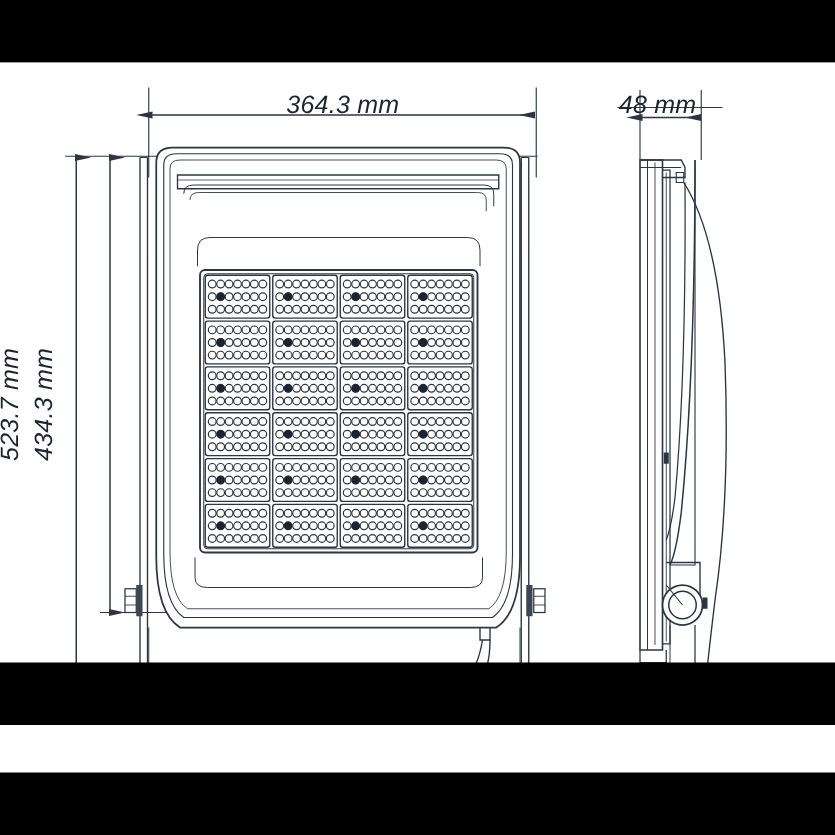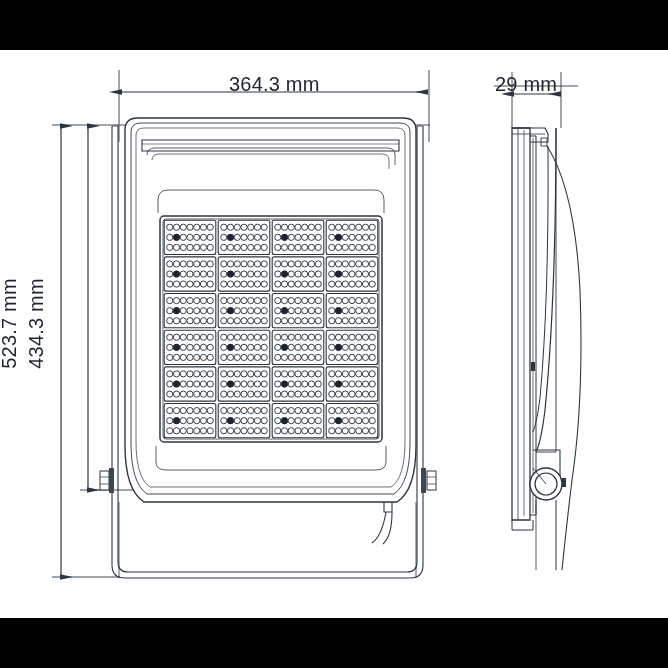--- a/index.html
+++ b/index.html
@@ -1,18 +1,18 @@
 <!DOCTYPE html>
 <html><head>
 <meta charset="utf-8">
 <style>
   html,body{margin:0;padding:0;background:#000;}
   body{width:668px;height:668px;overflow:hidden;
        font-family:"Liberation Sans","DejaVu Sans",sans-serif;}
-  #stage{position:relative;width:668px;height:668px;background:#737373;}
+  #stage{position:relative;width:668px;height:580px;background:#737373;font-style:italic;}
   #letterbox-top,#letterbox-bottom{position:absolute;left:0;width:668px;background:#000;}
   #letterbox-top{top:0;height:50px;}
   #letterbox-bottom{bottom:0;height:50px;}
   #canvas{position:absolute;left:0;top:50px;width:668px;height:568px;background:#fff;}
   #drawing{position:absolute;left:0;top:0;width:668px;height:568px;}
   .dimtext{position:absolute;color:#1b2430;font-size:20px;font-weight:400;
            letter-spacing:.2px;white-space:nowrap;}
   #dim-width-label{left:229px;top:23px;}
   #dim-depth-label{left:495px;top:23px;}
   #dim-total-height-label{left:-36px;top:262px;transform:rotate(-90deg);transform-origin:center center;}
@@ -733,21 +733,21 @@
         </g>
 
         <g stroke-width="1.1">
           <path d="M547,96 Q575,140 580,240 Q584,350 572,430 Q566,480 562,520"></path>
         </g>
       </g>
     </svg>
 
     <span class="dimtext" id="dim-width-label">364.3 mm</span>
 
-    <span class="dimtext" id="dim-depth-label">29 mm</span>
+    <span class="dimtext" id="dim-depth-label">48 mm</span>
 
     <span class="dimtext" id="dim-total-height-label">523.7 mm</span>
 
     <span class="dimtext" id="dim-body-height-label">434.3 mm</span>
 
   </div>
 
   <div id="letterbox-bottom"></div>
 </div>
 

